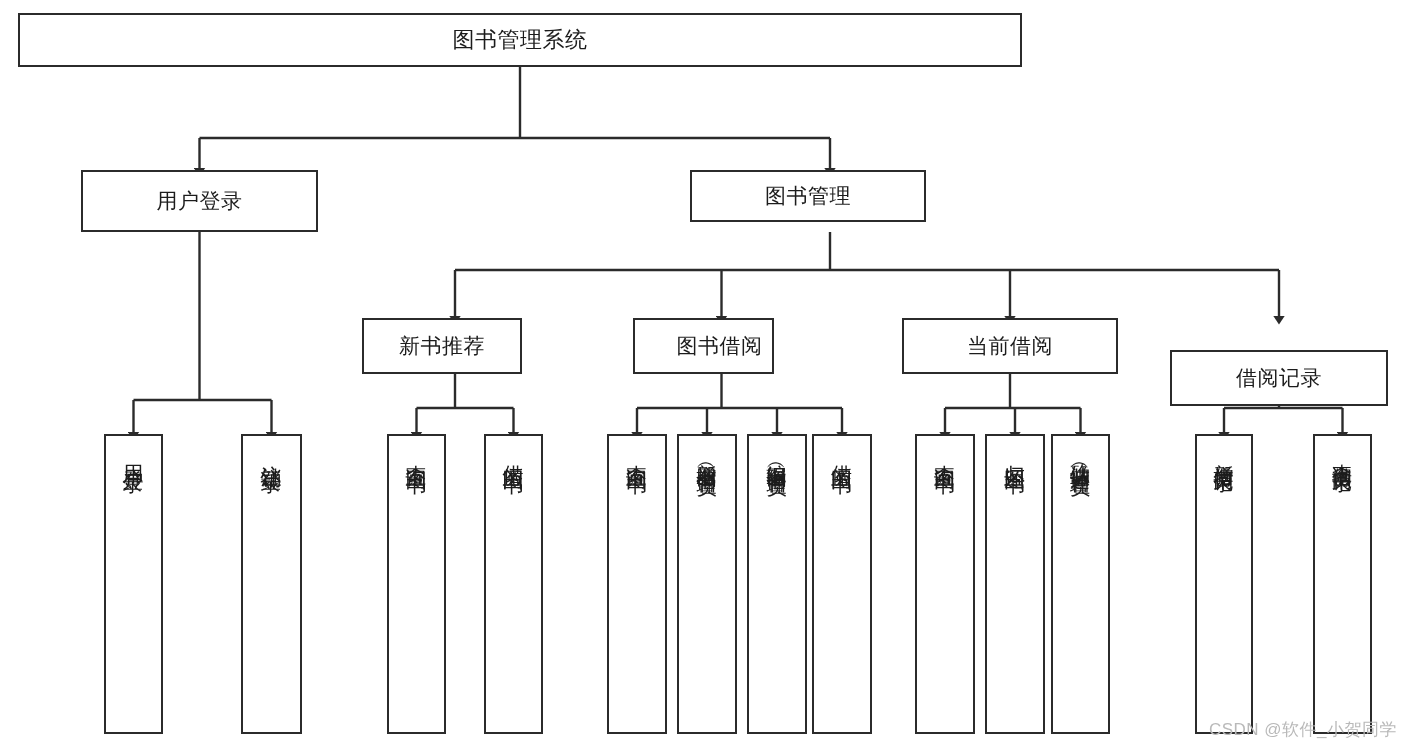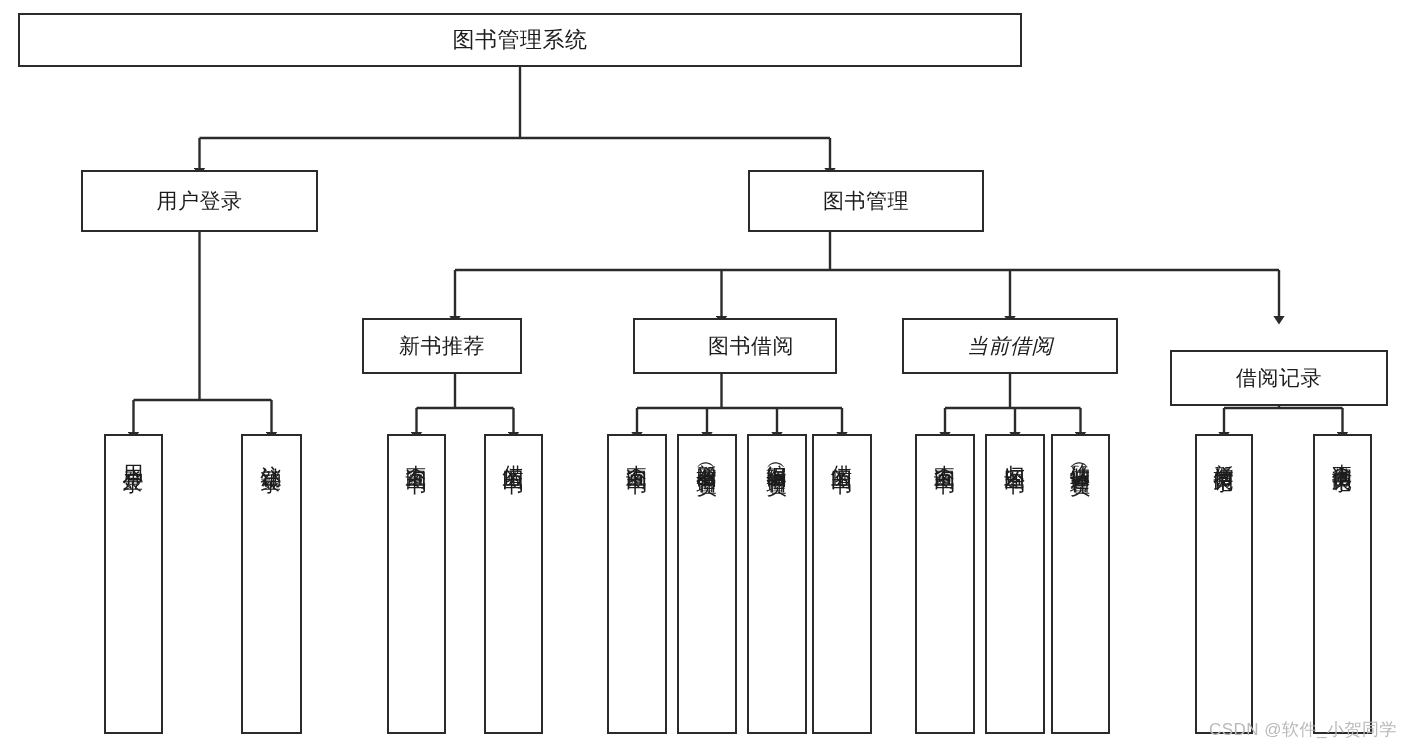--- a/index.html
+++ b/index.html
@@ -127,30 +127,30 @@
       </g>
   </svg>
 
   <div id="node-layer">
       <div class="node root" style="left: 18px; top: 13px; width: 1004px; height: 54px;">
         <span class="label">图书管理系统</span>
       </div>
       <div class="node" style="left: 81px; top: 170px; width: 237px; height: 62px;">
         <span class="label">用户登录</span>
       </div>
-      <div class="node" style="left: 748px; top: 170px; width: 236px; height: 62px;">
+      <div class="node" style="left: 690px; top: 170px; width: 236px; height: 52px;">
         <span class="label">图书管理</span>
       </div>
       <div class="node" style="left: 362px; top: 318px; width: 160px; height: 56px;">
         <span class="label">新书推荐</span>
       </div>
-      <div class="node" style="left: 633px; top: 318px; width: 204px; height: 56px; padding-left: 32px;">
+      <div class="node" style="left: 633px; top: 318px; width: 141px; height: 56px; padding-left: 32px;">
         <span class="label">图书借阅</span>
       </div>
-      <div class="node" style="left: 902px; top: 318px; width: 216px; height: 56px; font-style: italic;">
+      <div class="node" style="left: 902px; top: 318px; width: 216px; height: 56px;">
         <span class="label">当前借阅</span>
       </div>
       <div class="node" style="left: 1170px; top: 318px; width: 218px; height: 56px; margin-top: 32px;">
         <span class="label">借阅记录</span>
       </div>
       <div class="node vertical" style="left: 104px; top: 434px; width: 59px; height: 300px;">
         <span class="label">用户登录</span>
       </div>
       <div class="node vertical" style="left: 241px; top: 434px; width: 61px; height: 300px;">
         <span class="label">注销登录</span>

